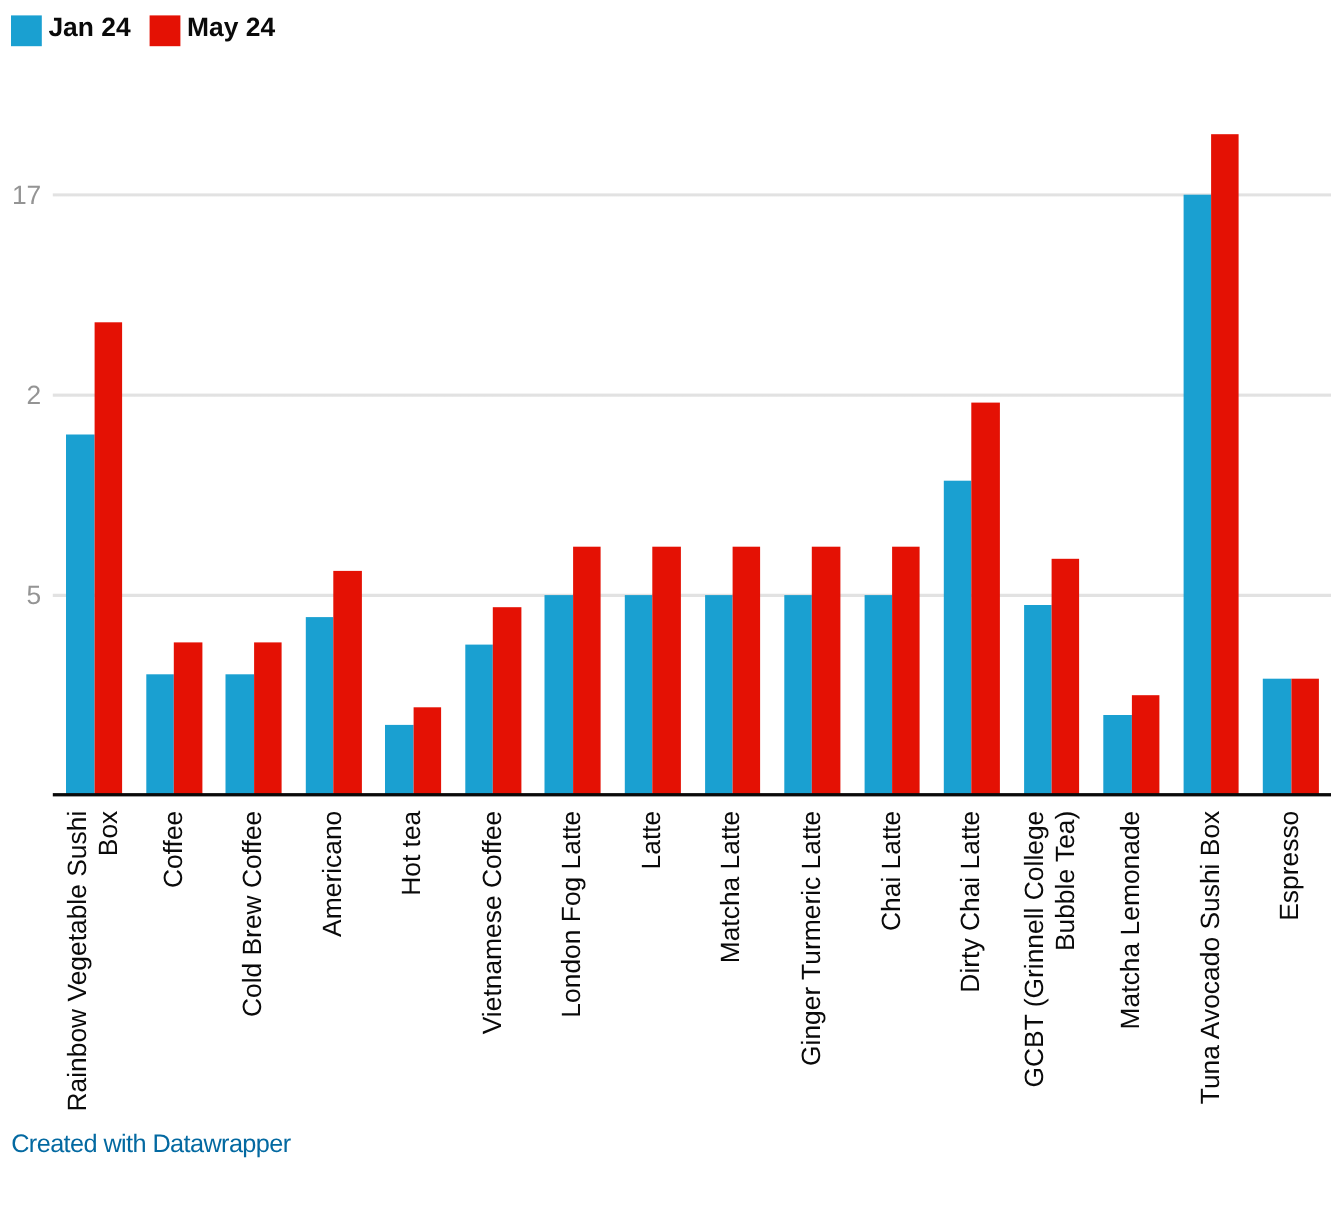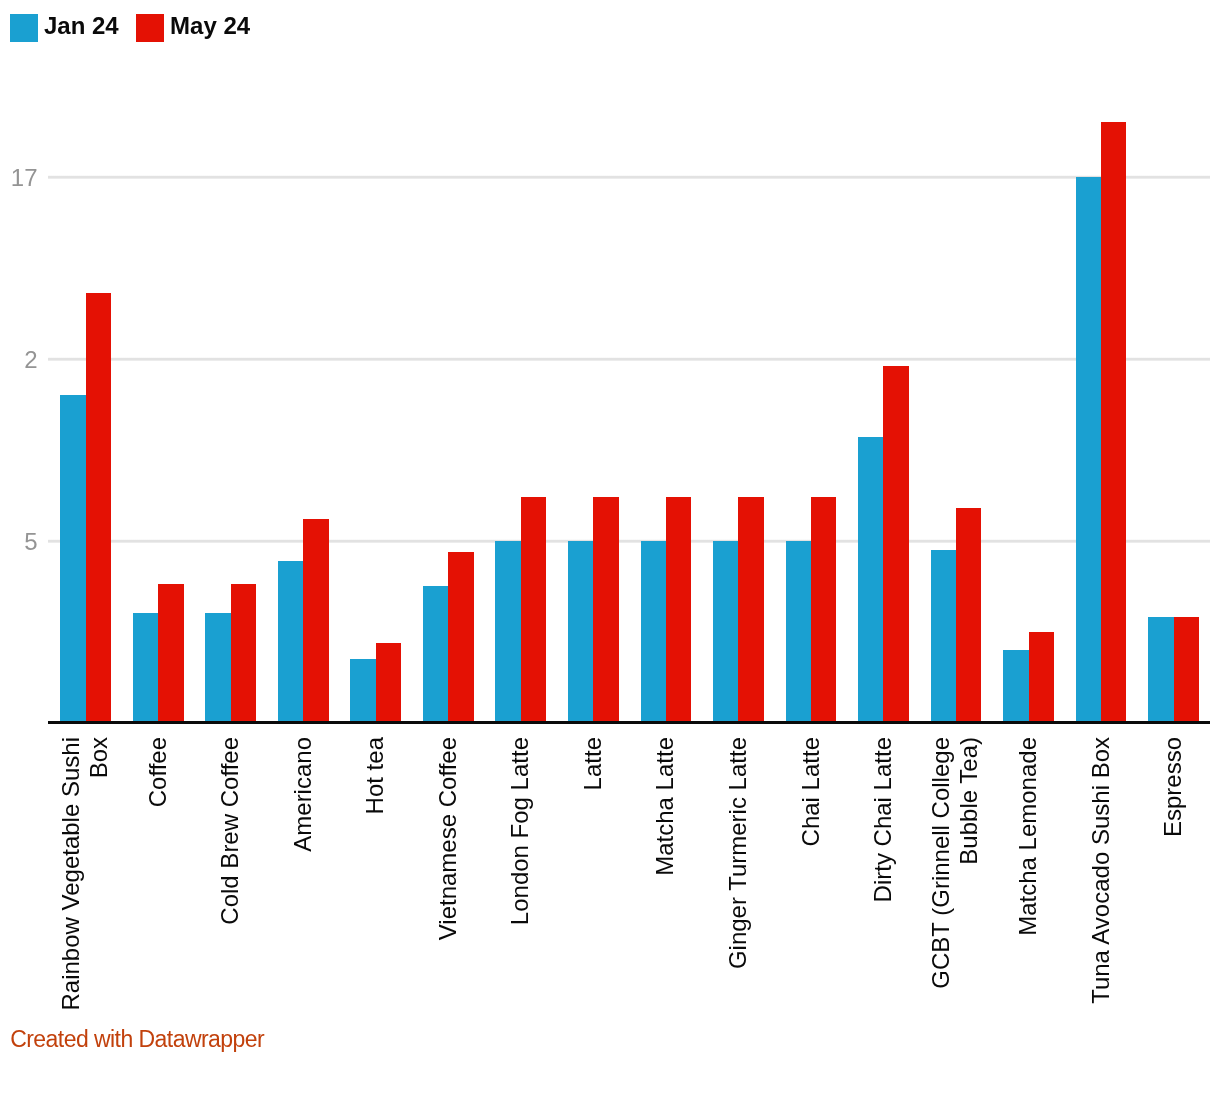--- a/index.html
+++ b/index.html
@@ -25,21 +25,21 @@
   .bar{position:absolute;}
 
   
   .cat-label{position:absolute;width:300px;text-align:right;
              font-size:24px;line-height:28.3px;color:#0a0a0a;
              transform-origin:0 0;transform:rotate(-90deg);white-space:nowrap;}
   .cat-label > div{white-space:nowrap;}
 
   
   #footer{position:absolute;left:10.2px;top:1026px;font-size:23px;line-height:26px;
-          letter-spacing:-0.55px;color:#c2410c;white-space:nowrap;}
+          letter-spacing:-0.55px;color:#0369a1;white-space:nowrap;}
 </style>
 </head>
 <body>
 
 <div id="root">
 
   <div id="legend">
       <div class="legend-item" style="left: 10px;">
         <span class="legend-swatch" style="background: rgb(26, 160, 209);"></span>
         <span class="legend-label">Jan 24</span>

